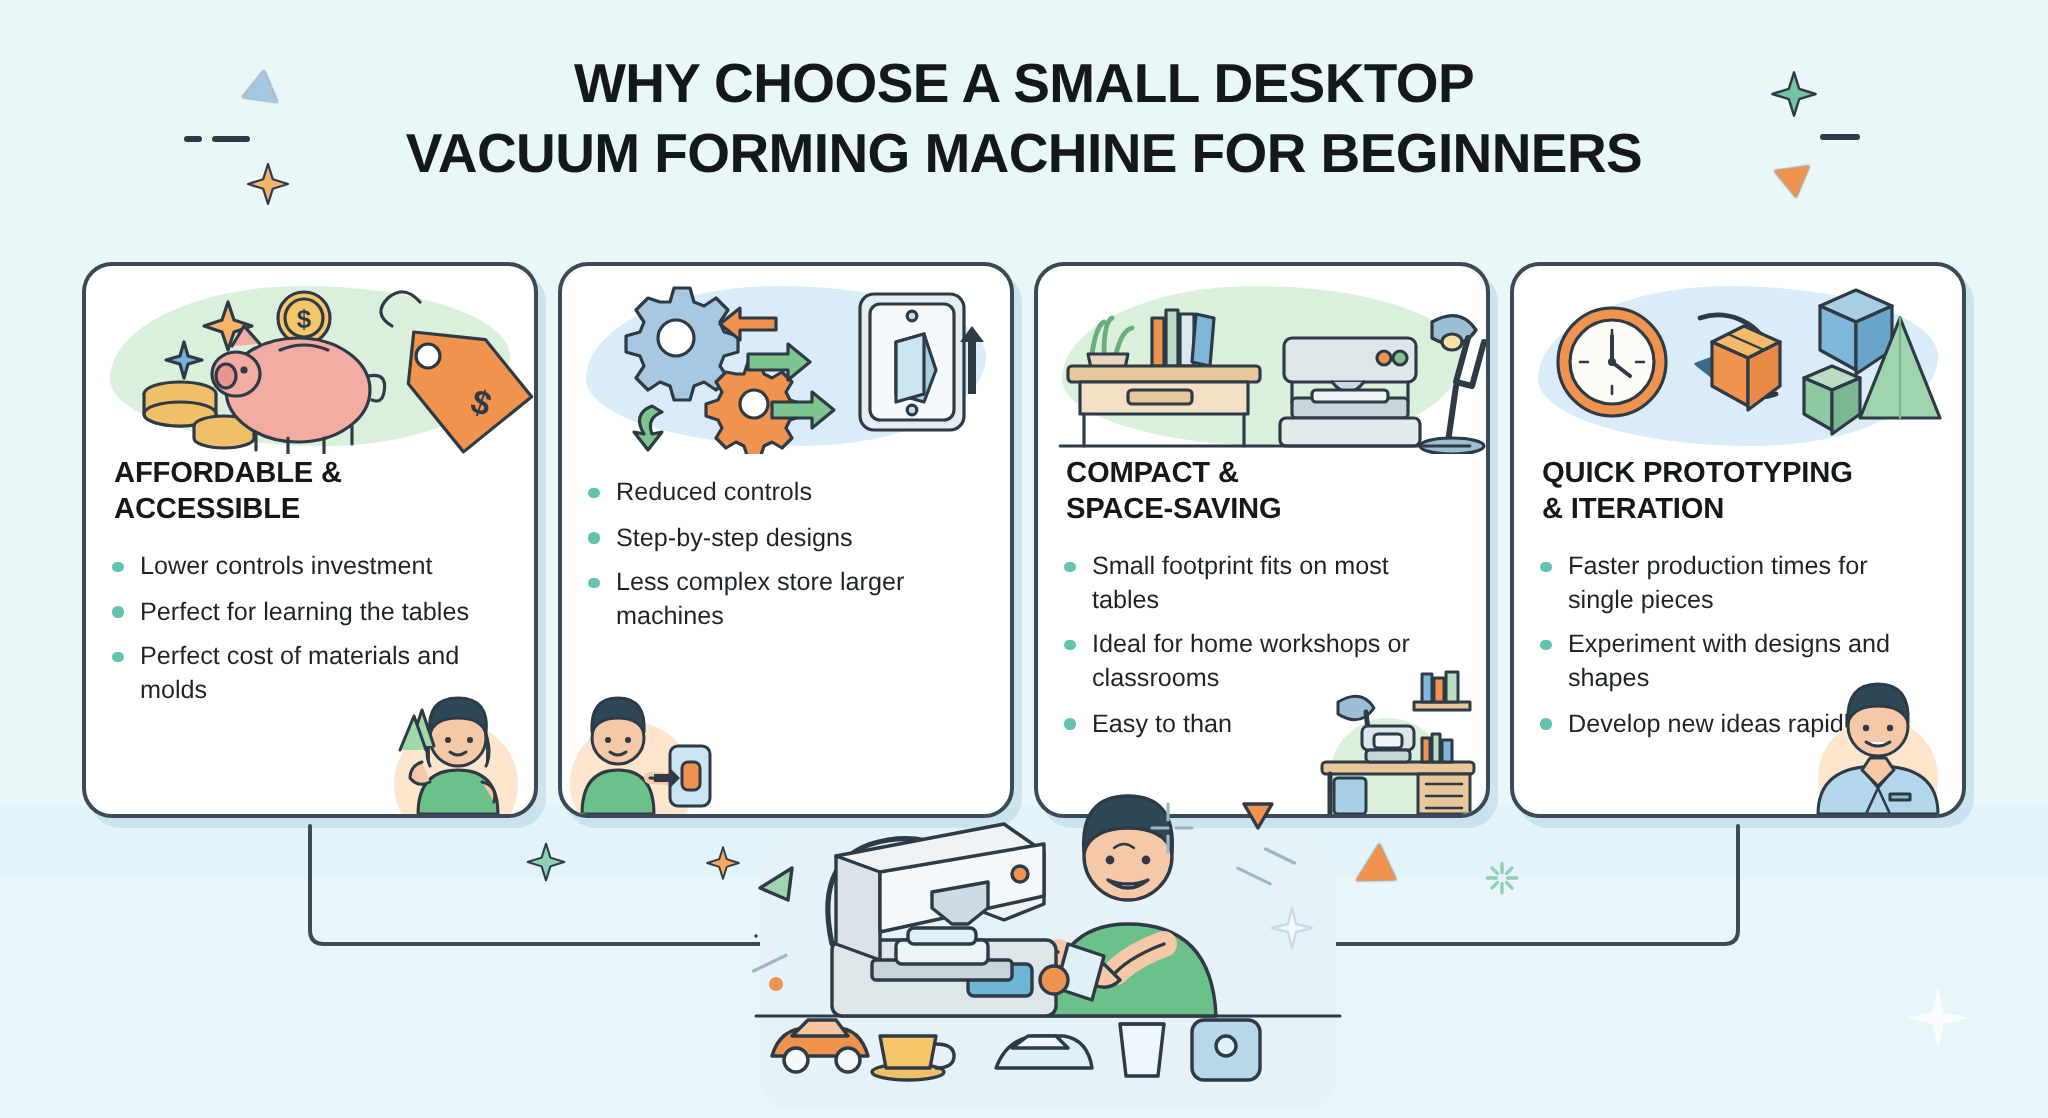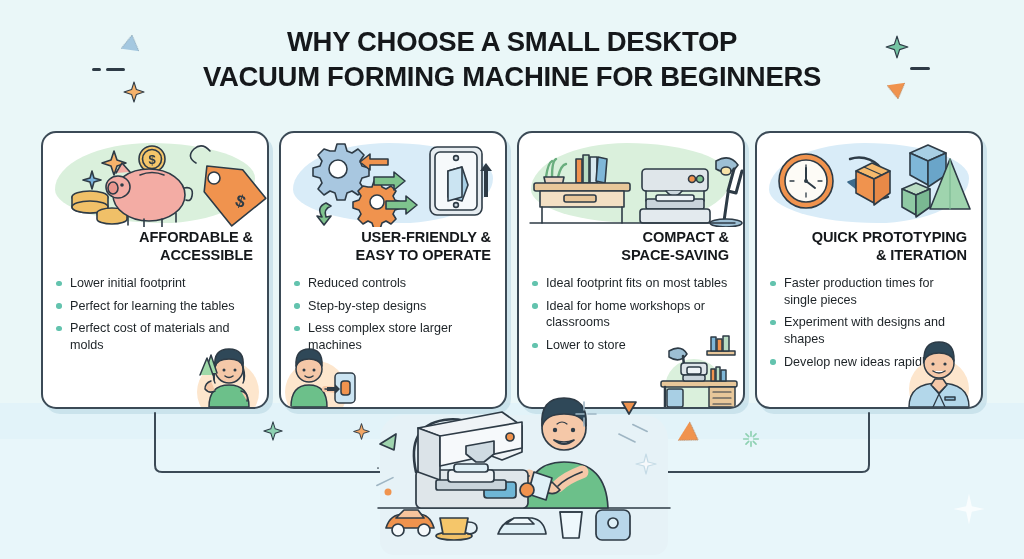--- a/index.html
+++ b/index.html
@@ -59,21 +59,21 @@
   }
   .blob.green { background: #daf0dc; }
   .blob.blue  { background: #d9ecf8; }
   .card-title {
     margin: 2px 14px 0 14px;
     font-weight: 800;
     font-size: 14.6px;
     line-height: 1.2;
     color: #15181b;
     text-transform: uppercase;
-    text-align: right;
+    text-align: left;
     letter-spacing: -0.1px;
   }
   .card .bullets {
     margin: 11px 12px 0 13px;
     list-style: none;
   }
   .card .bullets li {
     position: relative;
     padding-left: 14px;
     font-size: 12.6px;
@@ -180,21 +180,21 @@
             <text x="196" y="74" font-size="17" font-weight="bold" fill="#2e3b46" stroke="none" text-anchor="middle" transform="rotate(18 196 70)" font-family="Liberation Sans, sans-serif">$</text>
             <path d="M152 30 q-10 -6 -2 -14 q8 -7 16 2" fill="none"></path>
           </g>
         </svg>
       </div>
       <div class="card-title">
         <span>AFFORDABLE &amp;</span><br>
         <span>ACCESSIBLE</span>
       </div>
       <ul class="bullets">
-        <li>Lower initial footprint</li>
+        <li>Lower controls investment</li>
         <li>Perfect for learning the tables</li>
         <li>Perfect cost of materials and molds</li>
       </ul>
       <div class="person right">
         <div class="halo"></div>
         <svg style="position:absolute;left:0;bottom:0;" width="74" height="74" viewBox="0 0 74 74">
           <g stroke="#2e3b46" stroke-width="1.5" stroke-linejoin="round" stroke-linecap="round">
             <path d="M18 74 q0 -22 20 -22 q20 0 20 22 Z" fill="#6cc08a"></path>
             <circle cx="38" cy="36" r="14" fill="#f5c8a8"></circle>
             <path d="M24 34 q-2 -18 14 -18 q16 0 14 18 q-2 -8 -14 -8 q-12 0 -14 8z" fill="#2f4858"></path>
@@ -234,24 +234,20 @@
 
             <rect x="148" y="14" width="52" height="68" rx="7" fill="#e6ecf0"></rect>
             <rect x="153" y="19" width="42" height="58" rx="5" fill="#f6f9fb"></rect>
             <circle cx="174" cy="25" r="2.4" fill="#cfd9e0"></circle>
             <circle cx="174" cy="72" r="2.4" fill="#cfd9e0"></circle>
             <path d="M166 38 l14 -4 l6 18 l-6 16 l-14 -4 Z" fill="#a8cfe4"></path>
             <path d="M166 38 l14 -4 l0 30 l-14 4 Z" fill="#cbe4f2"></path>
             <path d="M206 64 l0 -26 l-4 0 l6 -8 l6 8 l-4 0 l0 26 Z" fill="#2e3b46" stroke="none" transform="translate(-4,0)"></path>
           </g>
         </svg>
-      </div>
-      <div class="card-title">
-        <span>USER-FRIENDLY &amp;</span><br>
-        <span>EASY TO OPERATE</span>
       </div>
       <ul class="bullets">
         <li>Reduced controls</li>
         <li>Step-by-step designs</li>
         <li>Less complex store larger machines</li>
       </ul>
       <div class="person left">
         <div class="halo" style="left:2px;"></div>
         <svg style="position:absolute;left:0;bottom:0;" width="74" height="74" viewBox="0 0 74 74">
           <g stroke="#2e3b46" stroke-width="1.5" stroke-linejoin="round" stroke-linecap="round">
@@ -307,23 +303,23 @@
 
             <path d="M10 90 l205 0" fill="none" stroke-width="1.4"></path>
           </g>
         </svg>
       </div>
       <div class="card-title">
         <span>COMPACT &amp;</span><br>
         <span>SPACE-SAVING</span>
       </div>
       <ul class="bullets">
-        <li>Ideal footprint fits on most tables</li>
+        <li>Small footprint fits on most tables</li>
         <li>Ideal for home workshops or classrooms</li>
-        <li>Lower to store</li>
+        <li>Easy to than</li>
       </ul>
       <div class="person right" style="width:88px;height:78px;">
         <div class="halo" style="background:#daf0dc;left:12px;bottom:-10px;width:58px;height:58px;"></div>
         <svg style="position:absolute;left:0;bottom:0;" width="88" height="78" viewBox="0 0 88 78">
           <g stroke="#2e3b46" stroke-width="1.5" stroke-linejoin="round" stroke-linecap="round">
 
             <rect x="54" y="22" width="28" height="4" fill="#e8c79a"></rect>
             <rect x="58" y="8" width="5" height="14" fill="#7fb7d8"></rect>
             <rect x="64" y="10" width="5" height="12" fill="#f0934e"></rect>
             <rect x="70" y="7" width="6" height="15" fill="#b9dcc3"></rect>

